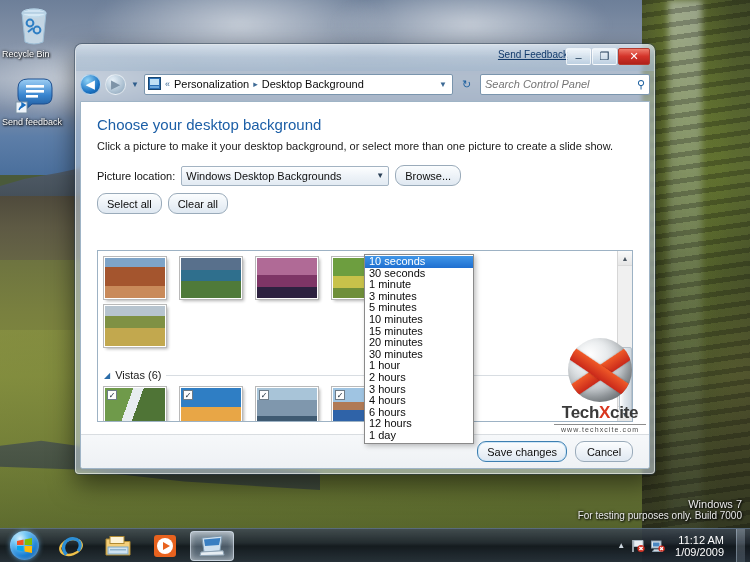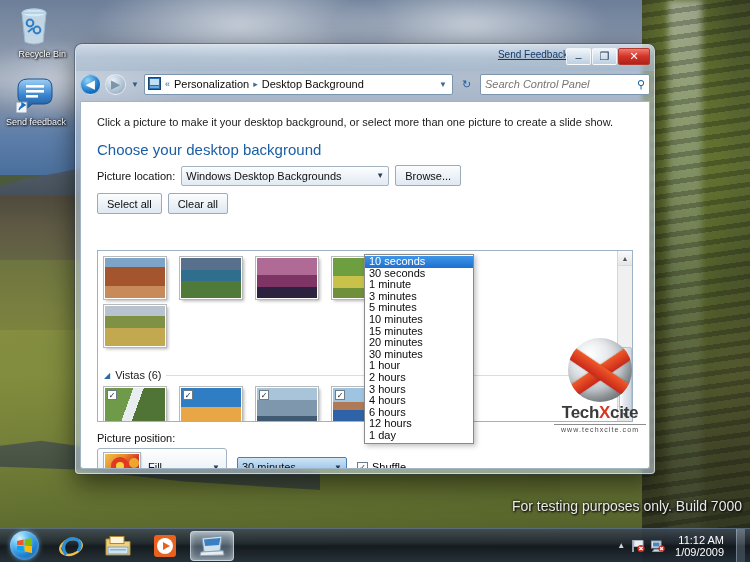--- a/index.html
+++ b/index.html
@@ -58,21 +58,21 @@
     content:""; position:absolute; left:26px; top:0; width:34px; height:562px;
     background: linear-gradient(180deg, rgba(225,232,235,.50), rgba(200,214,218,.30) 30%, rgba(170,186,190,.14) 60%, rgba(140,160,164,.05) 100%);
     filter: blur(3px);
   }
   .wp-cliff-dark {
     position:absolute; right:0; top:0; width:108px; height:562px;
     background: repeating-linear-gradient(172deg, rgba(0,0,0,.22) 0 5px, rgba(0,0,0,0) 5px 13px);
   }
 
   
-  .dicon { position:absolute; width:64px; text-align:right; cursor:default; }
+  .dicon { position:absolute; width:64px; text-align:left; cursor:default; }
   .dicon .glyph { height:44px; display:flex; align-items:center; justify-content:center; }
   .dicon .lbl {
     color:#fff; font-size:9px; line-height:10px;
     text-shadow: 0 0 3px #000, 1px 1px 2px #000; margin-top:1px;
   }
   #icon-recycle { left:2px; top:4px; }
   #icon-feedback { left:2px; top:72px; }
 
   
   #window {
@@ -152,21 +152,21 @@
   .lbl-static { font-size:11px; color:#111; }
   .combo {
     height:20px; border:1px solid #a3b3c2; border-radius:2px;
     background: linear-gradient(180deg,#fdfeff,#eef3f8 50%,#e2eaf2);
     display:flex; align-items:center; padding:0 4px; font-size:11px; color:#111;
     cursor:pointer;
   }
   .combo .caret { margin-left:auto; font-size:8px; color:#2a3f55; padding-left:8px; }
   #picloc-combo { width:208px; }
   .btn {
-    height:21px; min-width:58px; padding:0 9px; border:1px solid #9aabba; border-radius:2px;
+    height:21px; min-width:58px; padding:0 9px; border:1px solid #9aabba; border-radius:9px;
     background: linear-gradient(180deg,#fbfdfe,#eef3f8 48%,#dfe8f1);
     font-size:11px; color:#0d0d0d; cursor:pointer;
     font-family:"Liberation Sans", sans-serif;
   }
 
   
   #thumbs {
     position:absolute; left:16px; right:16px; top:148px; height:172px;
     background:#fff; border:1px solid #9db2c4; overflow:hidden;
   }
@@ -274,21 +274,21 @@
   }
   #wm-orb::before { transform: rotate(-34deg); }
   #wm-orb::after  { transform: rotate(34deg); }
   #wm-name { font-size:17px; font-weight:bold; color:#3a3a3a; letter-spacing:-.3px; margin-top:1px; }
   #wm-name .x { color:#d8371f; }
   #wm-url { font-size:7px; color:#4a4a4a; letter-spacing:1.1px; border-top:1px solid #8d8d8d; padding-top:1px; margin:1px 6px 0; }
 
   
   #build-stamp { position:absolute; right:8px; top:498px; text-align:right; z-index:5; }
   #build-line1 { font-size:11px; color:#e9e9e9; text-shadow:0 0 3px #000,1px 1px 2px #000; }
-  #build-line2 { font-size:14px; color:#e9e9e9; text-shadow:0 0 3px #000,1px 1px 2px #000; }
+  #build-line2 { font-size:10px; color:#e9e9e9; text-shadow:0 0 3px #000,1px 1px 2px #000; }
 
   
   #taskbar {
     position:absolute; left:0; right:0; bottom:0; height:34px; z-index:70;
     background: linear-gradient(180deg, rgba(62,72,84,.86) 0%, rgba(30,38,48,.90) 42%, rgba(16,22,30,.93) 52%, rgba(34,44,56,.90) 100%);
     border-top:1px solid rgba(150,180,210,.45);
     display:flex; align-items:center;
   }
   #start-orb {
     width:44px; height:32px; margin-left:2px; display:flex; align-items:center; justify-content:center; cursor:pointer;
@@ -365,20 +365,21 @@
         <rect x="12" y="16" width="18" height="2.6" fill="#fff"></rect>
         <rect x="12" y="21" width="12" height="2.6" fill="#fff"></rect>
         <rect x="2" y="28" width="11" height="11" fill="#eef4fa" stroke="#7d93a6"></rect>
         <path d="M5 36 q2-5 6-5 M8 29 l3 2 -3 2 z" fill="#1a6fc0" stroke="#1a6fc0" stroke-width="1.4"></path>
       </svg>
     </div>
     <div class="lbl">Send feedback</div>
   </div>
 
   <div id="build-stamp">
+    <div id="build-line1">Windows  7</div>
     <div id="build-line2">For testing purposes only. Build 7000</div>
   </div>
 </div>
 
 <div id="window">
 
   <div id="titlebar">
     <div id="send-feedback-link">Send Feedback</div>
     <div class="winbtns">
       <div class="wb">
@@ -423,22 +424,22 @@
 
     <div id="searchbox">
       <input id="search-input" type="text" placeholder="Search Control Panel" style="">
       <span id="search-icon">⚲</span>
     </div>
   </div>
 
   <div id="content">
     <div id="pane">
 
+      <div id="page-title">Choose your desktop background</div>
       <div id="page-sub">Click a picture to make it your desktop background, or select more than one picture to create a slide show.</div>
-      <div id="page-title">Choose your desktop background</div>
 
       <div class="row">
         <span class="lbl-static">Picture location:</span>
         <div class="combo" id="picloc-combo">
           <span>Windows Desktop Backgrounds</span>
           <span class="caret">▼</span>
         </div>
         <button class="btn">Browse...</button>
       </div>
 
@@ -538,20 +539,24 @@
         <div class="opt">30 minutes</div>
         <div class="opt">1 hour</div>
         <div class="opt">2 hours</div>
         <div class="opt">3 hours</div>
         <div class="opt">4 hours</div>
         <div class="opt">6 hours</div>
         <div class="opt">12 hours</div>
         <div class="opt">1 day</div>
       </div>
 
+    <div id="footer">
+      <button class="btn" id="save-btn">Save changes</button>
+      <button class="btn">Cancel</button>
+    </div>
   </div>
 </div>
 
 <div id="watermark">
   <div id="wm-orb"></div>
   <div id="wm-name">
     <span>Tech</span><span class="x">X</span><span>cite</span>
   </div>
   <div id="wm-url">www.techxcite.com</div>
 </div>

